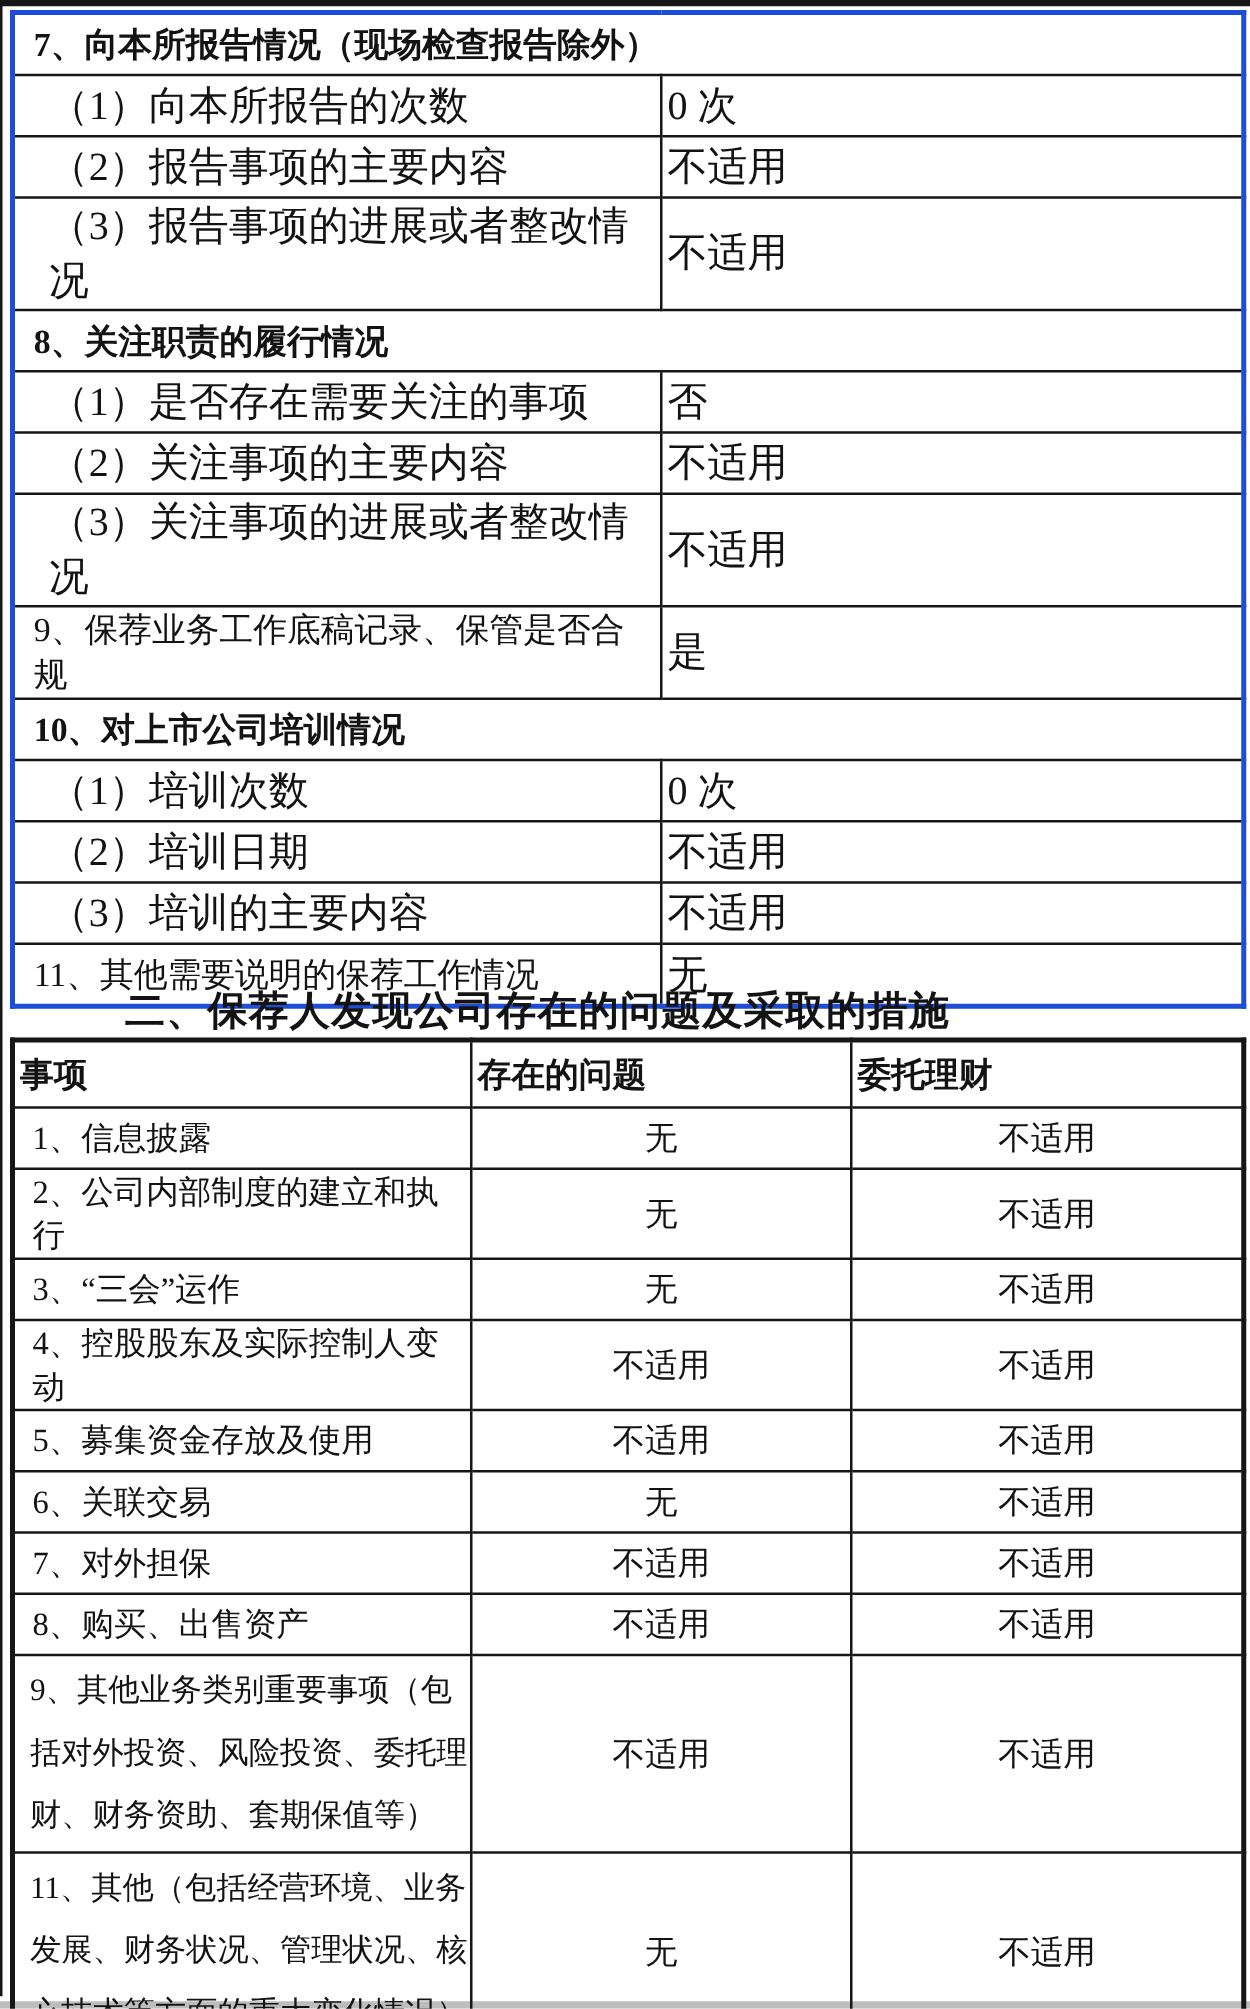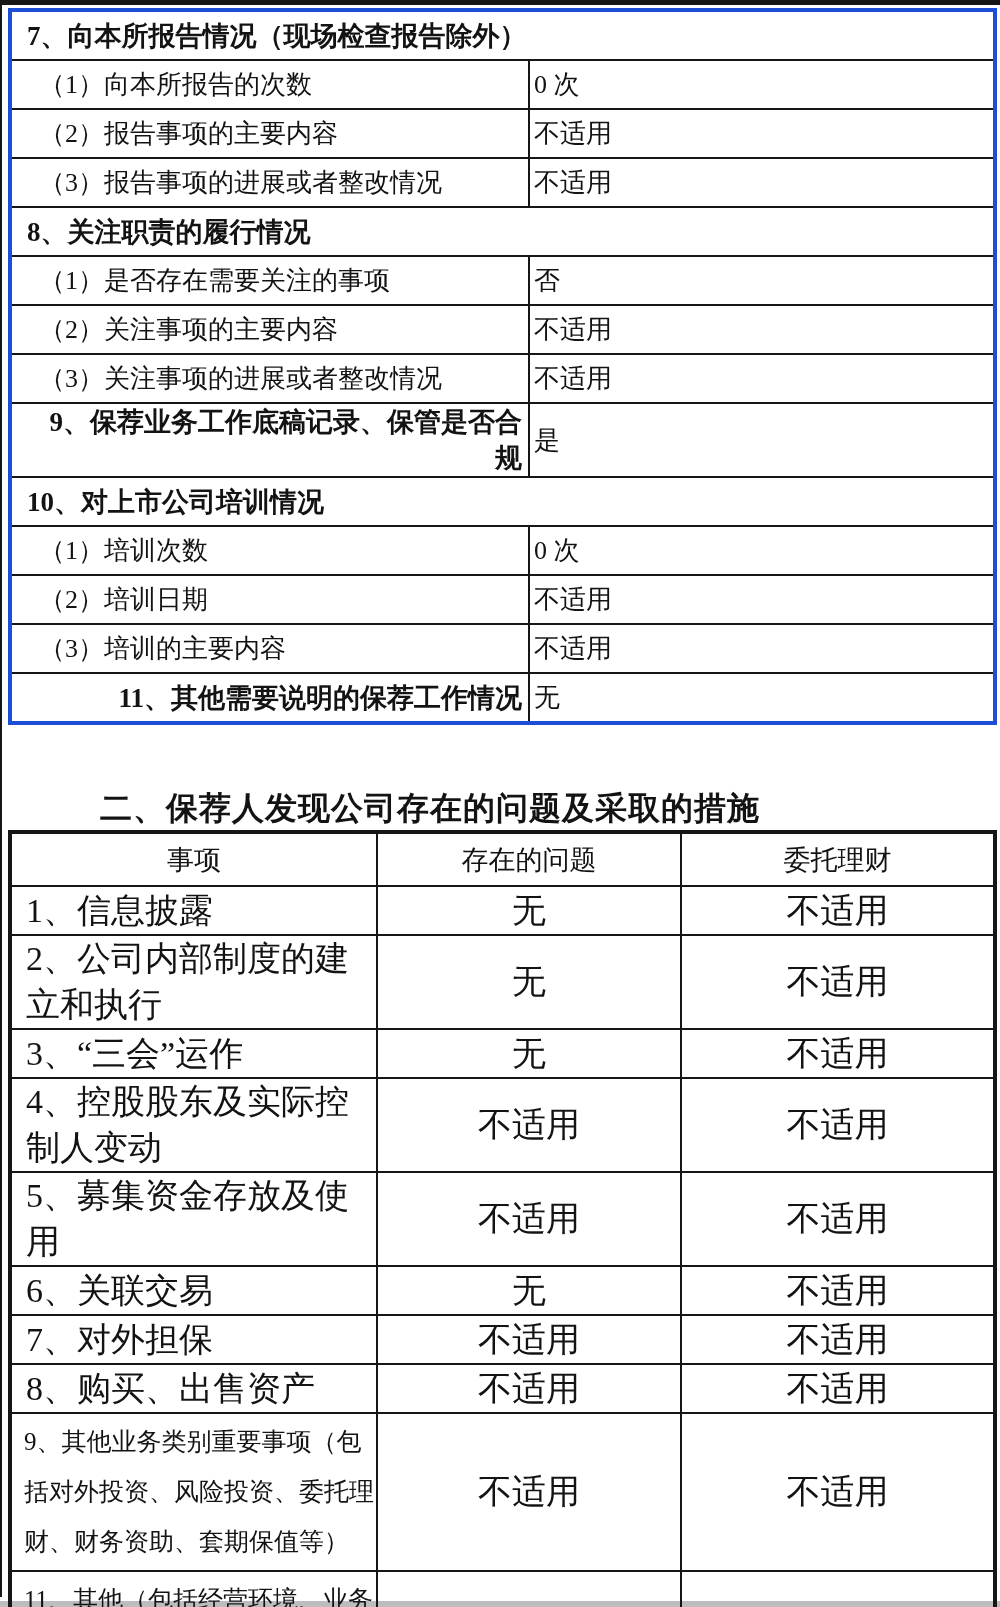--- a/index.html
+++ b/index.html
@@ -11,36 +11,36 @@
   
   .edge-top{position:absolute;left:0;top:0;width:1000px;height:5px;background:#161616;}
   .edge-left{position:absolute;left:0;top:0;width:2px;height:1597px;background:#161616;}
   .edge-bottom{position:absolute;left:0;top:1601px;width:1000px;height:6px;background:#bdbdbd;}
 
   table{border-collapse:collapse;table-layout:fixed;}
   td,th{border:2px solid #161616;vertical-align:middle;}
 
   
   #table1{position:absolute;left:8px;top:8px;width:985px;border:4px solid #1d4ed8;}
-  #table1 td{height:47px;font-size:26px;}
+  #table1 td{height:47px;font-size:32px;}
   #table1 .section{font-weight:bold;font-size:27px;text-align:left;padding:0 6px 0 15px;}
   #table1 .lbl{text-align:left;padding:0 6px 0 27px;}
-  #table1 .blbl{font-weight:bold;font-size:27px;text-align:right;padding:0 6px 0 15px;}
+  #table1 .blbl{font-weight:normal;font-size:27px;text-align:left;padding:0 6px 0 15px;}
   #table1 .val{text-align:left;padding:0 4px;}
 
   
   .heading{
     position:absolute;left:100px;top:744px;width:900px;
     font-size:32px;font-weight:bold;letter-spacing:1px;white-space:nowrap;margin-top:43px;
   }
 
   
   #table2{position:absolute;left:8px;top:830px;width:985px;border:4px solid #161616;}
-  #table2 th{height:51px;font-weight:normal;font-size:27px;text-align:center;padding:0 4px;}
-  #table2 td{height:47px;font-size:34px;text-align:center;padding:0 4px;}
+  #table2 th{height:51px;font-weight:bold;font-size:27px;text-align:left;padding:0 4px;}
+  #table2 td{height:47px;font-size:26px;text-align:center;padding:0 4px;}
   #table2 td.item{text-align:left;padding:0 2px 0 14px;}
   #table2 td.multi{
     height:auto;font-size:25px;line-height:50px;
     padding:3px 2px 3px 12px;word-break:break-all;line-break:anywhere;
   }
 </style>
 </head>
 <body>
 
 <div class="edge-top"></div>

